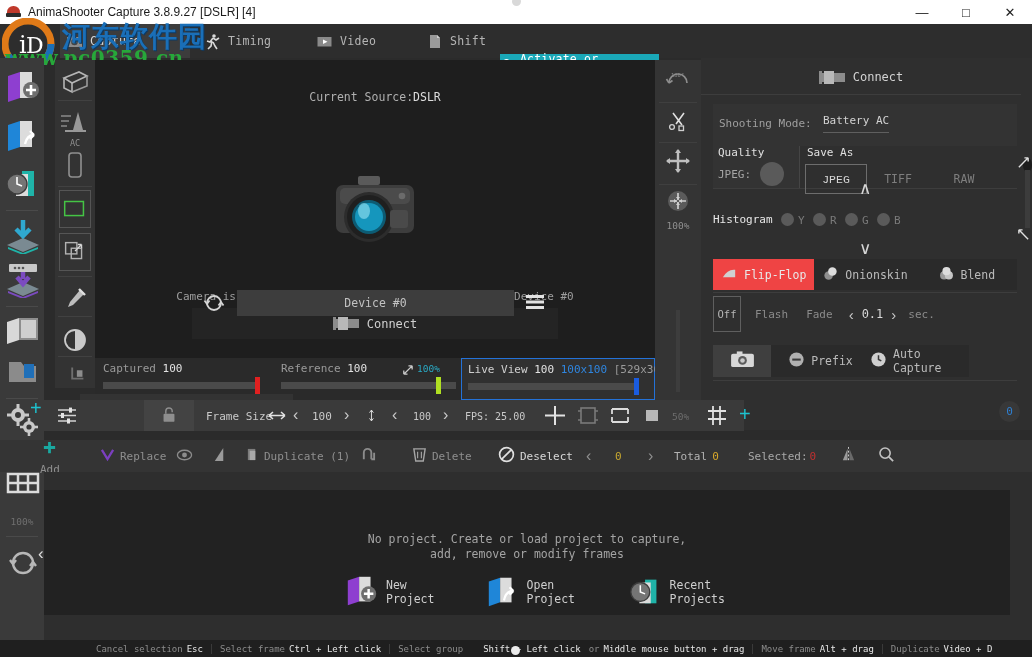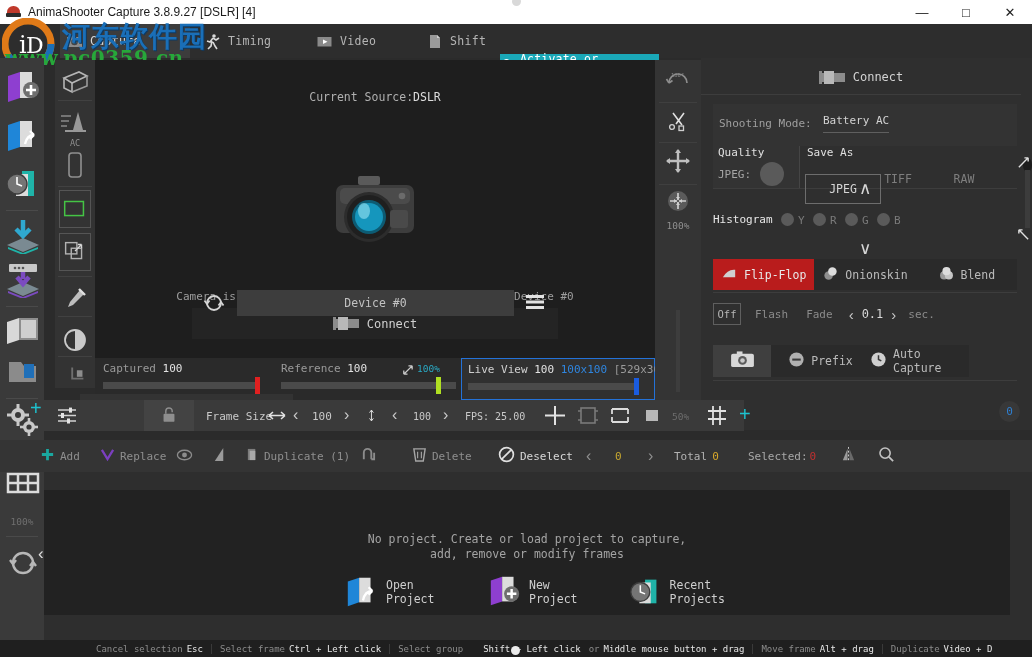--- a/index.html
+++ b/index.html
@@ -193,25 +193,25 @@
   .chev { position: absolute; font-size: 15px; color: #d6d6d6; font-family: "Liberation Sans", sans-serif; }
 
   .tabs3 {
     position: absolute; left: 12px; top: 259px; width: 304px; height: 31px;
     background: #2a2a2a; display: flex;
   }
   .tab3 {
     flex: 1; display: flex; align-items: center; justify-content: center; gap: 6px;
     font-size: 11.5px; color: #bbbbbb;
   }
-  .tab3.active { background: #b91c1c; color: #e8e8e8; }
+  .tab3.active { background: #ef4444; color: #e8e8e8; }
 
   .ff-row { position: absolute; left: 12px; top: 301px; width: 304px; height: 26px;
             display: flex; align-items: center; font-size: 11px; color: #8b8b8b; }
-  .ff-off { width: 28px; height: 22px; border: 1px solid #5f5f5f; display:flex;
+  .ff-off { width: 28px; height: 36px; border: 1px solid #5f5f5f; display:flex;
             align-items:center; justify-content:center; color:#b7b7b7; font-size: 10.5px; }
 
   .tabs2 {
     position: absolute; left: 12px; top: 345px; width: 256px; height: 32px;
     background: #2a2a2a; display: flex;
   }
   .tab2a { width: 58px; background: #3f3f3f; display:flex; align-items:center; justify-content:center; }
   .tab2 { flex: 1; display: flex; align-items: center; justify-content: center; gap: 6px;
           font-size: 11.5px; color: #bbbbbb; }
 
@@ -667,21 +667,21 @@
   <div class="rp-sep" style="left:12px;top:130px;width:304px;"></div>
 
   <div class="rp-box" style="left:12px;top:86px;width:86px;height:44px;">
     <div class="rp-lbl" style="left:5px;top:2px;color:#e0e0e0;">Quality</div>
     <div class="rp-lbl" style="left:5px;top:24px;color:#a5a5a5;">JPEG:</div>
     <div class="radio-dot" style="left:47px;top:18px;width:24px;height:24px;"></div>
   </div>
   <div style="position:absolute;left:98px;top:88px;width:1px;height:42px;background:#454545;"></div>
 
   <div class="rp-lbl" style="left:106px;top:88px;color:#e0e0e0;">Save As</div>
-  <div class="seg sel" style="left:104px;top:116px;width:76px;">
+  <div class="seg sel" style="left:104px;top:106px;width:62px;font-family:Liberation Mono, monospace;">
     <span>JPEG</span>
   </div>
   <div class="seg" style="left:166px;top:106px;width:62px;">
     <span>TIFF</span>
   </div>
   <div class="seg" style="left:232px;top:106px;width:62px;">
     <span>RAW</span>
   </div>
 
   <div class="chev" style="left:158px;top:120px;font-size:17px;">∧</div>
@@ -853,21 +853,21 @@
   <div class="ft-txt" style="left:628px;top:11px;color:#6d6d6d;font-size:9.5px;">50%</div>
   <div class="ft-ico" style="left:662px;">
     <svg viewBox="0 0 22 21" width="22" height="21">
         <path d="M7 1 V20 M14 1 V20 M2 6 H20 M2 14 H20" stroke="#e2e2e2" stroke-width="1.8"></path>
       </svg>
   </div>
 </div>
 <div style="position:absolute;left:739px;top:403px;font-size:20px;color:#1ec2cf;font-family:'Liberation Sans',sans-serif;">+</div>
 
 <div class="frbar">
-  <div class="fr-item" style="left:40px;">
+  <div class="fr-item" style="left:40px;flex-direction:column;">
     <span>
       <svg viewBox="0 0 16 16" width="15" height="15">
           <path d="M8 2 V14 M2 8 H14" stroke="#1aa8a0" stroke-width="3"></path>
         </svg>
     </span>
     <span>Add</span>
   </div>
   <div class="fr-item" style="left:100px;">
     <span>
       <svg viewBox="0 0 16 16" width="15" height="15">
@@ -956,40 +956,40 @@
   </div>
 </div>
 
 <div class="timeline">
   <div class="tl-stage">
     <div class="tl-msg">
       <span>No project. Create or load project to capture,</span><br>
       <span>add, remove or modify frames</span>
     </div>
     <div class="tl-actions">
-      <div class="tl-act" style="margin-right:26px;">
-        <span>
-          <svg viewBox="0 0 38 38" width="36" height="36">
-              <path d="M4 9 L16 5 V31 L4 35 Z" fill="#1f86d8"></path>
-              <path d="M16 5 H28 V31 H16 Z" fill="#dcdcdc"></path>
-              <path d="M20 29 q2 -10 10 -10 M30 19 l-4 -4 M30 19 l-4 4" stroke="#ffffff" stroke-width="2.4" fill="none"></path>
-            </svg>
-        </span>
-        <span>Open Project</span>
-      </div>
       <div class="tl-act" style="margin-right:30px;">
         <span>
           <svg viewBox="0 0 38 38" width="36" height="36">
               <path d="M4 8 L16 4 V30 L4 34 Z" fill="#8e3fd0"></path>
               <path d="M16 4 H28 V30 H16 Z" fill="#dcdcdc"></path>
               <circle cx="26" cy="22" r="8" fill="#6e6e6e"></circle>
               <path d="M26 17 V27 M21 22 H31" stroke="#fff" stroke-width="2.6"></path>
             </svg>
         </span>
         <span>New Project</span>
+      </div>
+      <div class="tl-act" style="margin-right:26px;">
+        <span>
+          <svg viewBox="0 0 38 38" width="36" height="36">
+              <path d="M4 9 L16 5 V31 L4 35 Z" fill="#1f86d8"></path>
+              <path d="M16 5 H28 V31 H16 Z" fill="#dcdcdc"></path>
+              <path d="M20 29 q2 -10 10 -10 M30 19 l-4 -4 M30 19 l-4 4" stroke="#ffffff" stroke-width="2.4" fill="none"></path>
+            </svg>
+        </span>
+        <span>Open Project</span>
       </div>
       <div class="tl-act">
         <span>
           <svg viewBox="0 0 38 38" width="36" height="36">
               <path d="M18 7 H30 V32 H18 Z" fill="#1fb3a8"></path>
               <path d="M12 10 H24 V32 H12 Z" fill="#dcdcdc"></path>
               <circle cx="13" cy="20" r="10" fill="#757575" stroke="#3c3c3c" stroke-width="1.4"></circle>
               <path d="M13 13 V20 L18 22" stroke="#fff" stroke-width="1.6" fill="none"></path>
             </svg>
         </span>

